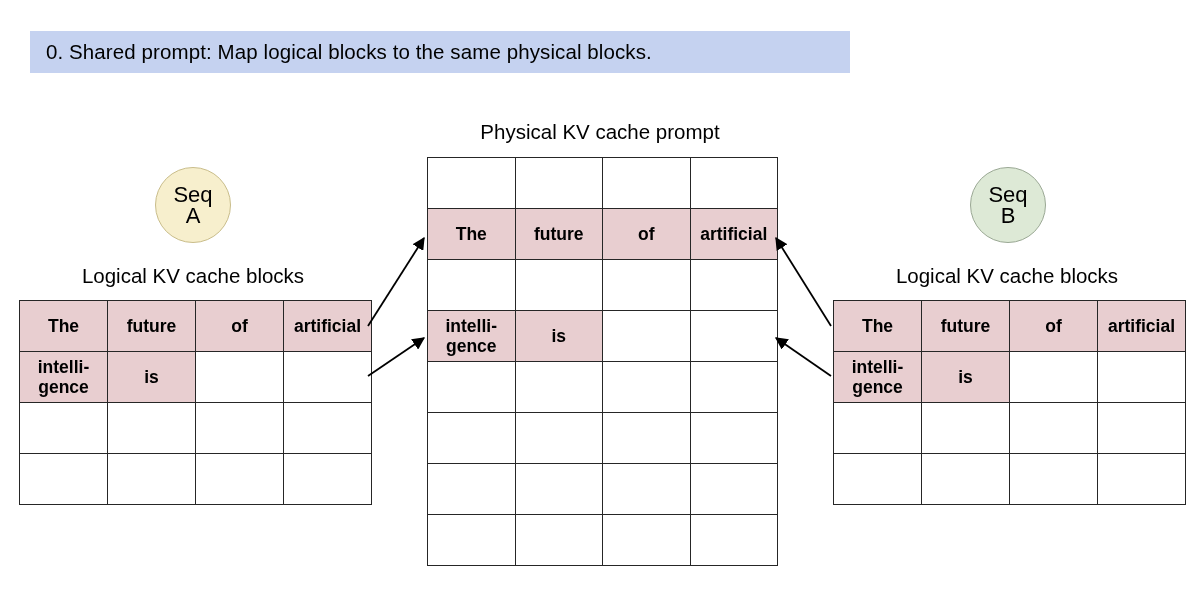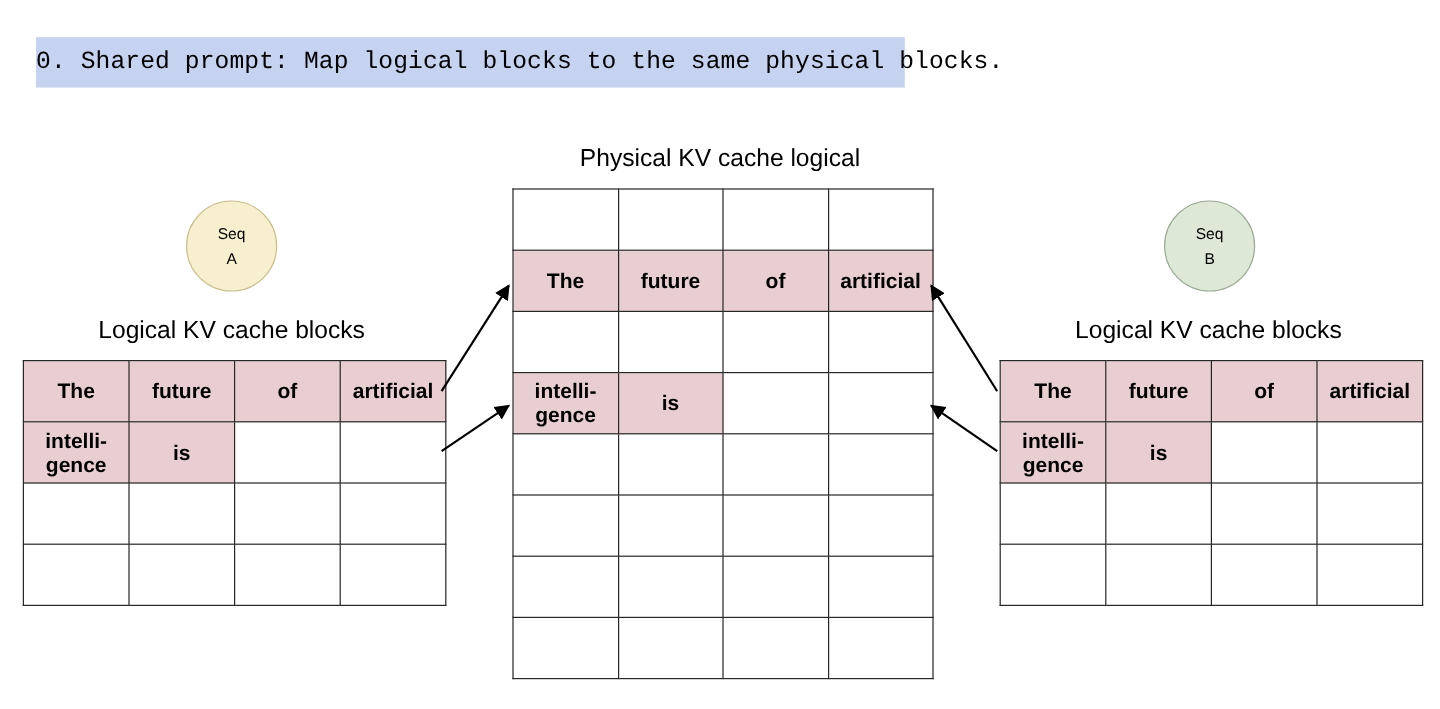--- a/index.html
+++ b/index.html
@@ -10,42 +10,41 @@
     color:#000000;
     overflow:hidden;
     position:relative;
   }
   .stage{position:absolute;left:0;top:0;width:1200px;height:591px;}
 
   
   .banner{
     position:absolute;
     left:30px; top:31px;
-    width:724px; height:42px;
+    width:820px; height:42px;
     background:#c5d2f0;
     display:flex; align-items:center;
     box-sizing:border-box;
-    padding-left:0;
-    font-family:Liberation Mono, monospace;
+    padding-left:16px;
   }
   .banner-text{
     font-size:20.5px;
     letter-spacing:0.1px;
     white-space:nowrap;
     color:#000;
   }
 
   
   .seq-circle{
     position:absolute;
     width:76px;height:76px;
     border-radius:50%;
     display:flex;flex-direction:column;
     align-items:center;justify-content:center;
-    font-size:13px;line-height:21px;
+    font-size:22px;line-height:21px;
     box-sizing:border-box;
   }
   .seq-a{left:155px; top:167px; background:#f7efcd; border:1.4px solid #c9bd8a;}
   .seq-b{left:970px; top:167px; background:#dde9d6; border:1.4px solid #9aa894;}
 
   
   .tbl-title{
     position:absolute;
     font-size:20.5px;
     white-space:nowrap;
@@ -101,21 +100,21 @@
   <div class="seq-circle seq-a">
     <span>Seq</span>
     <span>A</span>
   </div>
 
   <div class="seq-circle seq-b">
     <span>Seq</span>
     <span>B</span>
   </div>
 
-  <div class="tbl-title" id="title-physical">Physical KV cache logical</div>
+  <div class="tbl-title" id="title-physical">Physical KV cache prompt</div>
   <div class="tbl-title" id="title-logical-a">Logical KV cache blocks</div>
   <div class="tbl-title" id="title-logical-b">Logical KV cache blocks</div>
 
   <table class="grid" id="table-logical-a">
       <tbody>
         <tr>
           <td class="filled">The</td>
           <td class="filled">future</td>
           <td class="filled">of</td>
           <td class="filled">artificial</td>

